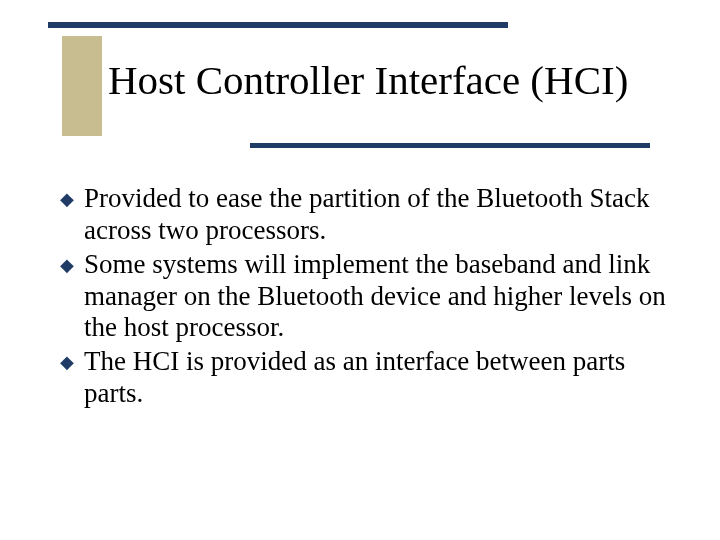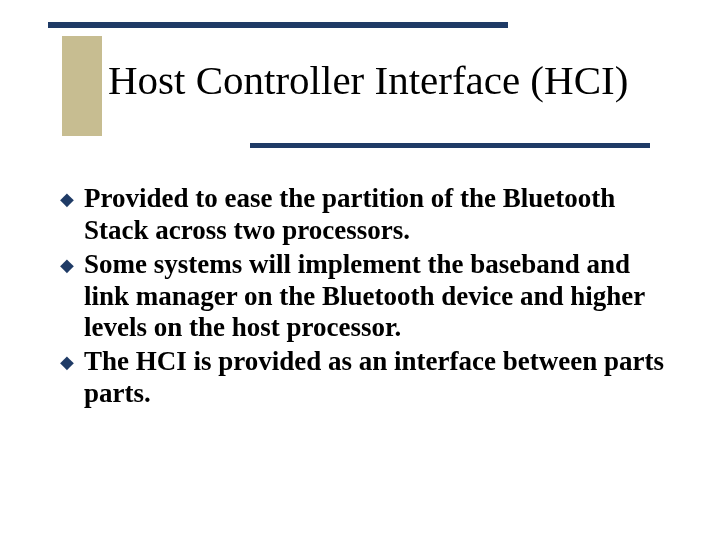--- a/index.html
+++ b/index.html
@@ -69,21 +69,20 @@
   .bullet .mark {
     flex: 0 0 auto;
     width: 24px;
     font-size: 18px;
     line-height: 32px;
     color: #1f3b66;
     text-align: left;
   }
   .bullet .text {
     flex: 1 1 auto;
-    font-weight: bold;
   }
 </style>
 </head>
 <body>
 
 <div class="slide">
   <div class="top-line"></div>
   <div class="left-block"></div>
   <div class="title">Host Controller Interface (HCI)</div>
   <div class="under-line"></div>

